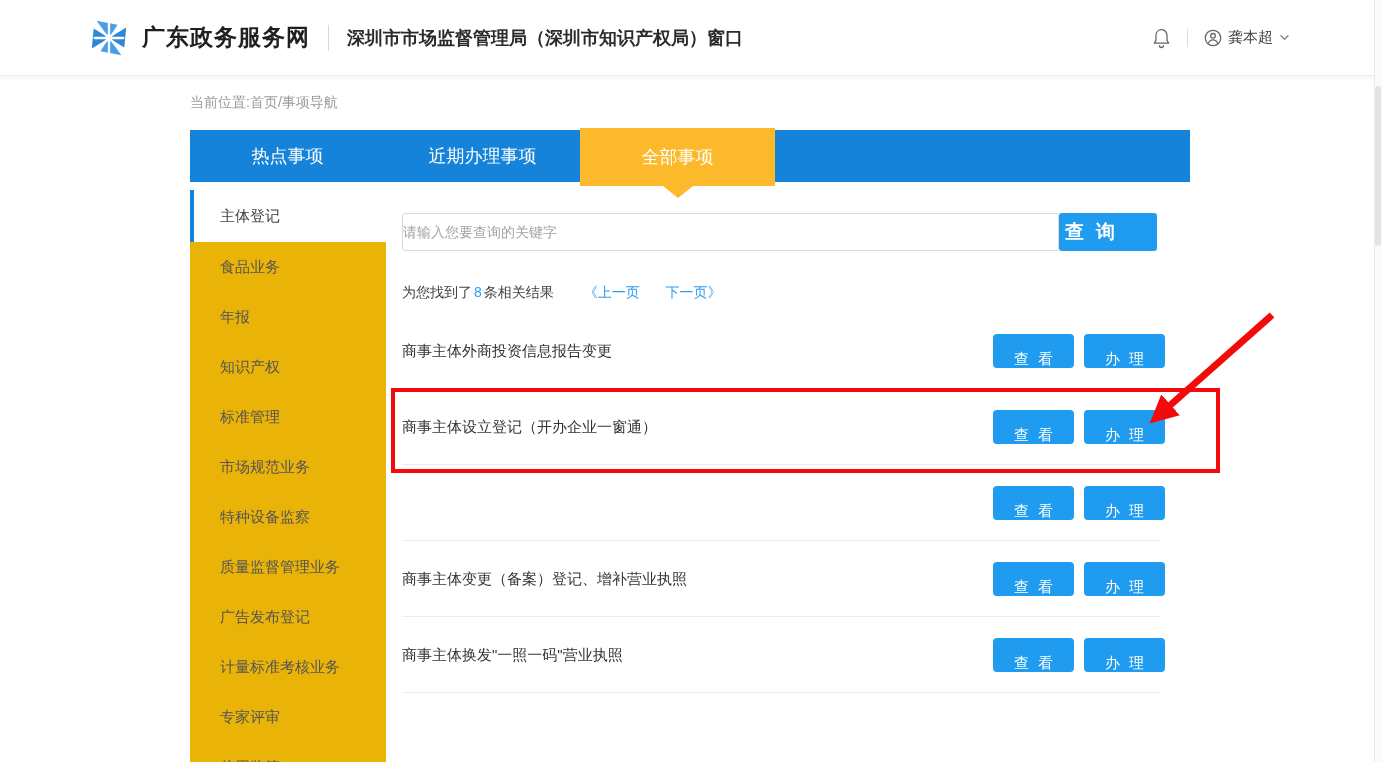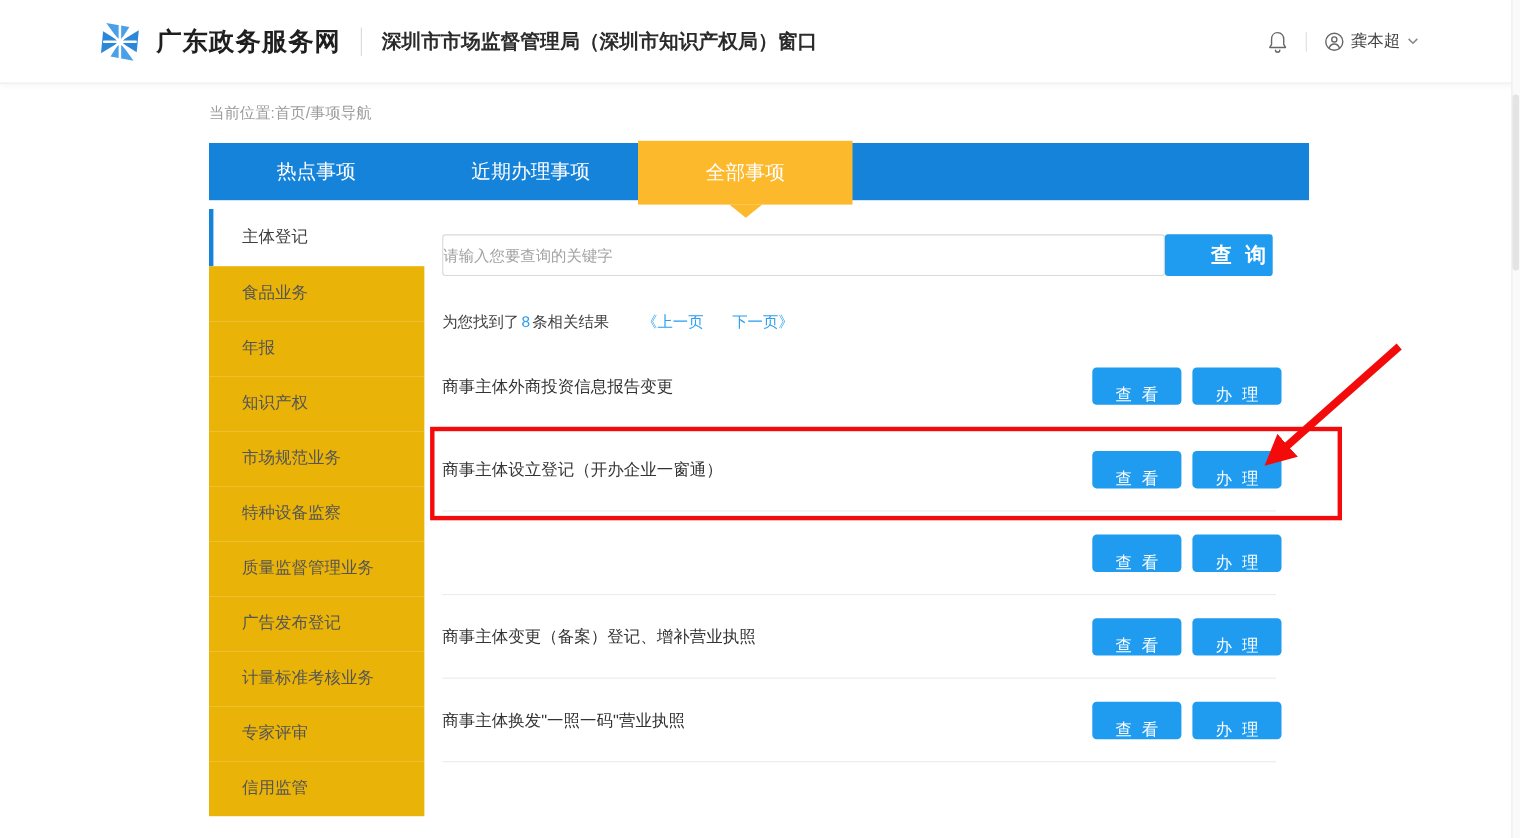--- a/index.html
+++ b/index.html
@@ -62,21 +62,21 @@
     position:absolute; left:402px; top:213px; width:657px; height:38px;
     border:1px solid #d9d9d9; border-radius:3px; padding:0 0;
     font-size:14px; color:#333; outline:none;
     font-family:"Liberation Sans","DejaVu Sans",sans-serif;
   }
   .search-input::placeholder { color:#a3a3a3; }
   .search-btn {
     position:absolute; left:1059px; top:213px; width:98px; height:38px;
     background:#1f9bf0; color:#fff; border:none; border-radius:3px;
     font-size:19px; font-weight:bold; cursor:pointer;
-    display:flex; align-items:center; justify-content:flex-end;
+    display:flex; align-items:center; justify-content:flex-start;
     font-family:"Liberation Sans","DejaVu Sans",sans-serif;
   }
   .ls-wide { letter-spacing:12px; margin-right:-12px; }
 
   
   .result-line { position:absolute; left:402px; top:284px; font-size:14px; color:#3f3f3f; }
   .result-line .count { color:#2a9ff1; padding:0 2px; }
   .pg-link { color:#2a9ff1; cursor:pointer; }
   .pg-prev { margin-left:26px; }
   .pg-next { margin-left:22px; }
@@ -163,20 +163,21 @@
   <div class="tab t1">近期办理事项</div>
   <div class="tab t2 active">全部事项</div>
   <div class="tab-caret"></div>
 </div>
 
 <div class="sidebar">
   <div class="side-item active">主体登记</div>
   <div class="side-item">食品业务</div>
   <div class="side-item">年报</div>
   <div class="side-item">知识产权</div>
+  <div class="side-item">标准管理</div>
   <div class="side-item">市场规范业务</div>
   <div class="side-item">特种设备监察</div>
   <div class="side-item">质量监督管理业务</div>
   <div class="side-item">广告发布登记</div>
   <div class="side-item">计量标准考核业务</div>
   <div class="side-item">专家评审</div>
   <div class="side-item">信用监管</div>
 </div>
 
 <input class="search-input" type="text" placeholder="请输入您要查询的关键字" style="">

